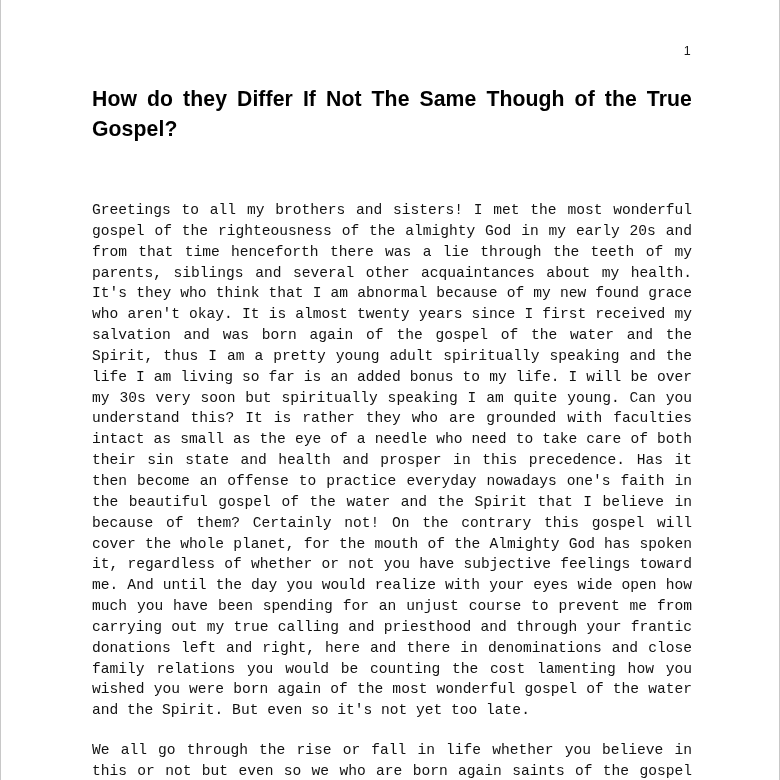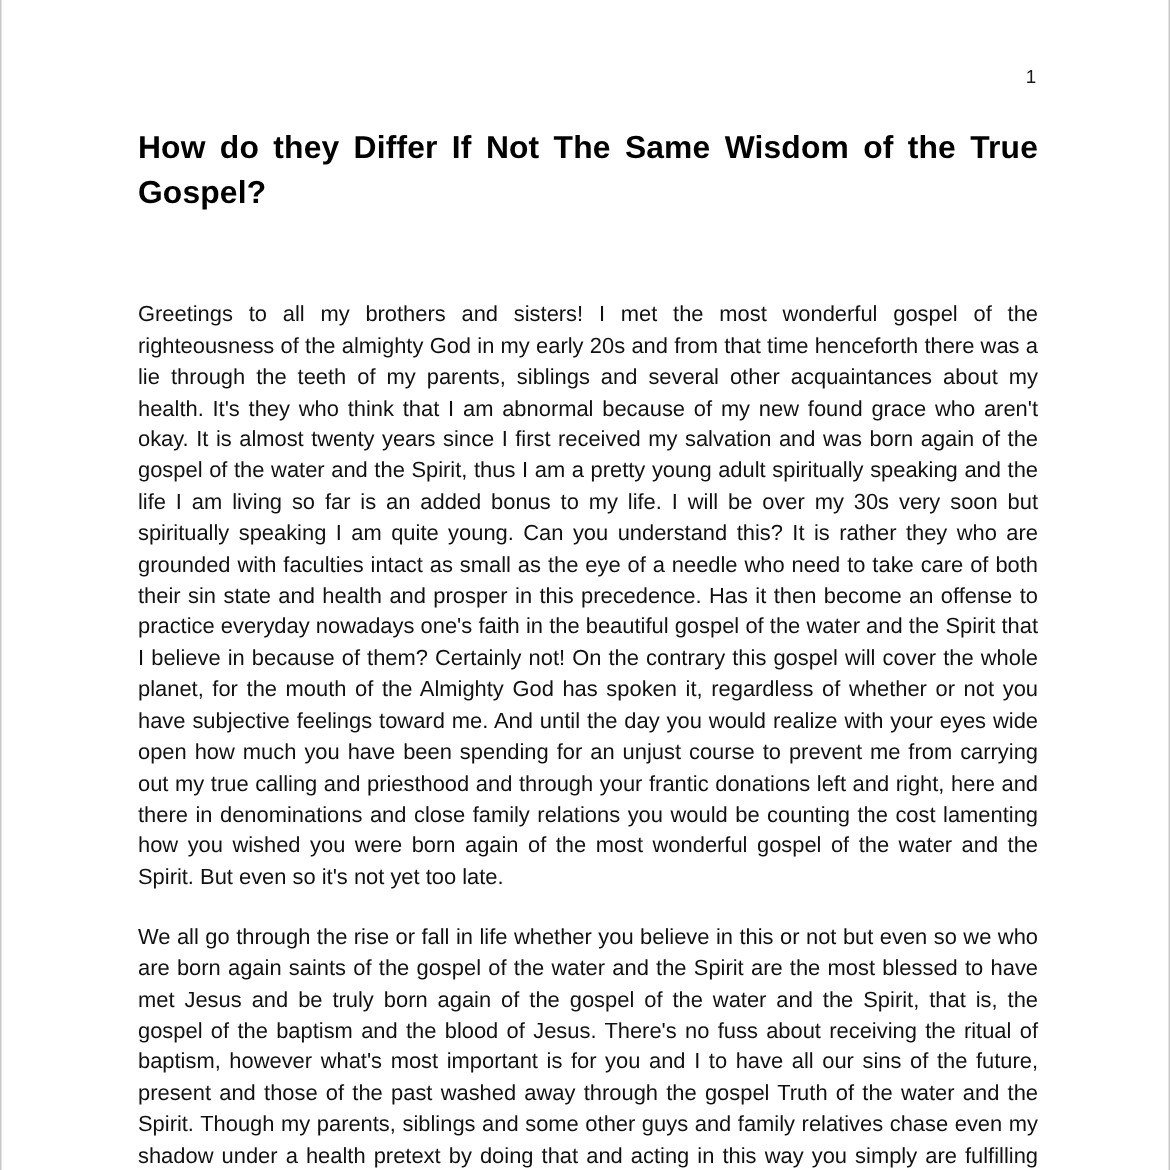--- a/index.html
+++ b/index.html
@@ -69,36 +69,37 @@
   .para {
     font-size: 14.6px;
     line-height: 20.85px;
     text-align: justify;
     text-align-last: left;
     color: #111111;
     margin: 0;
     -webkit-hyphens: none;
     hyphens: none;
     word-spacing: 0px;
+    font-family: Liberation Mono, monospace;
   }
 
   .para + .para {
     margin-top: 19px;
   }
 </style>
 </head>
 <body>
 
 <div class="page">
 
   <div class="page-number">1</div>
 
   <div class="content">
 
-    <h1 class="doc-title">How do they Differ If Not The Same Wisdom of the True Gospel?</h1>
+    <h1 class="doc-title">How do they Differ If Not The Same Though of the True Gospel?</h1>
 
     <div class="body-block">
       <p class="para">Greetings to all my brothers and sisters! I met the most wonderful gospel of the righteousness of the almighty God in my early 20s and from that time henceforth there was a lie through the teeth of my parents, siblings and several other acquaintances about my health. It's they who think that I am abnormal because of my new found grace who aren't okay. It is almost twenty years since I first received my salvation and was born again of the gospel of the water and the Spirit, thus I am a pretty young adult spiritually speaking and the life I am living so far is an added bonus to my life. I will be over my 30s very soon but spiritually speaking I am quite young. Can you understand this? It is rather they who are grounded with faculties intact as small as the eye of a needle who need to take care of both their sin state and health and prosper in this precedence. Has it then become an offense to practice everyday nowadays one's faith in the beautiful gospel of the water and the Spirit that I believe in because of them? Certainly not! On the contrary this gospel will cover the whole planet, for the mouth of the Almighty God has spoken it, regardless of whether or not you have subjective feelings toward me. And until the day you would realize with your eyes wide open how much you have been spending for an unjust course to prevent me from carrying out my true calling and priesthood and through your frantic donations left and right, here and there in denominations and close family relations you would be counting the cost lamenting how you wished you were born again of the most wonderful gospel of the water and the Spirit. But even so it's not yet too late.</p>
       <p class="para">We all go through the rise or fall in life whether you believe in this or not but even so we who are born again saints of the gospel of the water and the Spirit are the most blessed to have met Jesus and be truly born again of the gospel of the water and the Spirit, that is, the gospel of the baptism and the blood of Jesus. There's no fuss about receiving the ritual of baptism, however what's most important is for you and I to have all our sins of the future, present and those of the past washed away through the gospel Truth of the water and the Spirit. Though my parents, siblings and some other guys and family relatives chase even my shadow under a health pretext by doing that and acting in this way you simply are fulfilling what the Scriptures say, "So Jesus answered and said,</p>
     </div>
 
   </div>
 
 </div>
 

